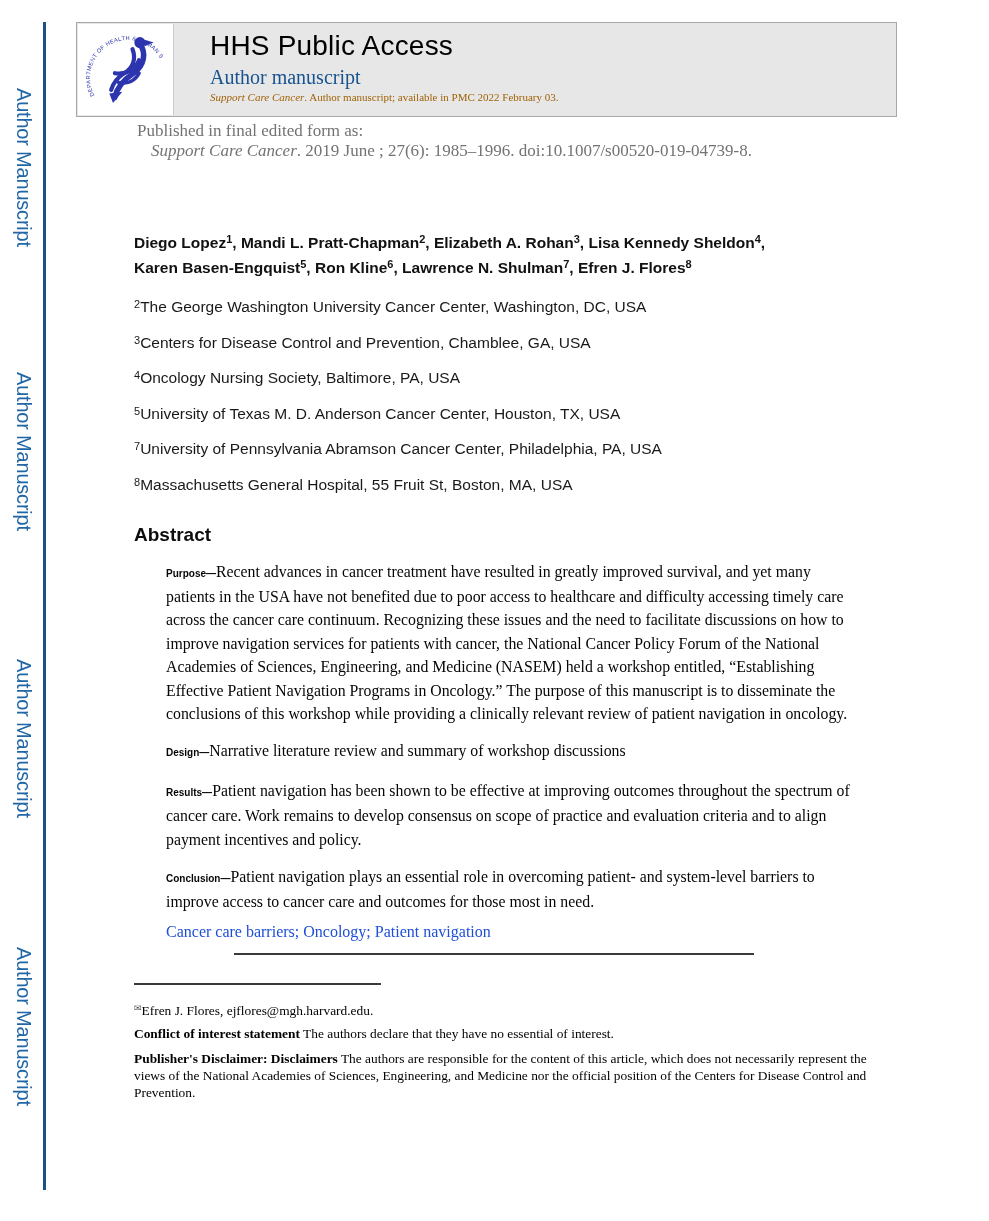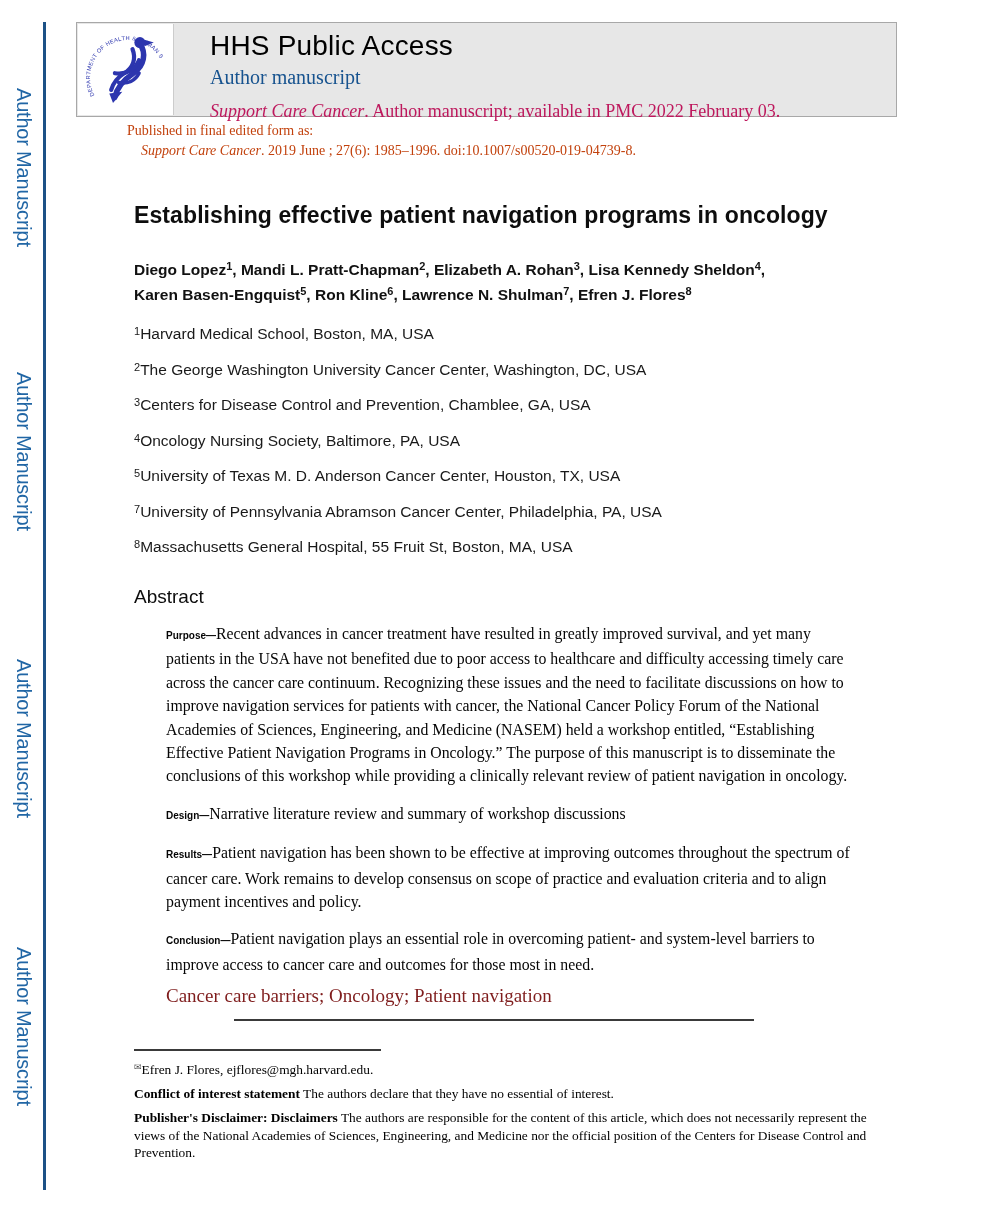--- a/index.html
+++ b/index.html
@@ -19,44 +19,44 @@
   
   .banner{
     position:absolute;left:76px;top:22px;width:821px;height:95px;
     background:#e7e7e7;border:1px solid #a8a8a8;box-sizing:border-box;
   }
   .logo-box{position:absolute;left:1px;top:1px;width:95px;height:91px;background:#ffffff;border-right:1px solid #cccccc;}
   .logo-box svg{display:block;margin:1px auto 0;}
   .banner-text{position:absolute;left:133px;top:7px;}
   .hhs-title{margin:0;font-family:"Liberation Sans",sans-serif;font-weight:normal;font-size:28px;color:#000;letter-spacing:0.2px;}
   .hhs-sub{margin:4px 0 0;font-size:20px;color:#17538f;}
-  .hhs-avail{margin:12px 0 0;font-size:18px;color:#be185d;}
+  .hhs-avail{margin:2px 0 0;font-size:11px;color:#a16207;}
   .hhs-avail .jrnl{font-style:italic;}
 
   
-  .citation{position:absolute;left:127px;top:121px;font-size:14px;line-height:20px;color:#c2410c;}
+  .citation{position:absolute;left:137px;top:121px;font-size:17px;line-height:20px;color:#737373;}
   .citation .line2{margin-left:14px;}
   .citation .jrnl{font-style:italic;}
 
   
   .main{position:absolute;left:134px;top:202px;width:727px;}
   .art-title{margin:0;font-family:"Liberation Sans",sans-serif;font-weight:bold;font-size:23px;color:#0d0d0d;letter-spacing:0.1px;}
   .authors{margin:29px 0 0;font-family:"Liberation Sans",sans-serif;font-weight:bold;font-size:15.5px;line-height:24px;color:#111;}
   .sup{font-size:11px;position:relative;top:-5px;}
   .affils{margin-top:15px;}
   .affil{margin:0 0 12.5px;font-family:"Liberation Sans",sans-serif;font-size:15.5px;line-height:21px;color:#191919;}
   .affil .sup{top:-4px;}
-  .sec-head{margin:27px 0 0;font-family:"Liberation Sans",sans-serif;font-weight:normal;font-size:19px;color:#0d0d0d;}
+  .sec-head{margin:27px 0 0;font-family:"Liberation Sans",sans-serif;font-weight:bold;font-size:19px;color:#0d0d0d;}
   .abs-p{margin:14px 0 0 32px;width:696px;font-size:15.8px;line-height:23.4px;color:#050505;}
   .abs-label{font-family:"Liberation Sans",sans-serif;font-weight:bold;font-size:10px;}
   .kw-head{margin-top:16px;}
-  .kw-text{margin:9px 0 0 32px;font-size:19px;color:#7f1d1d;}
+  .kw-text{margin:9px 0 0 32px;font-size:16px;color:#1d4ed8;}
   .rule-mid{margin:12px 0 0 100px;width:520px;border:0;border-top:2px solid #3a3a3a;}
   .rule-fn{margin:28px 0 0 0;width:247px;border:0;border-top:2px solid #3a3a3a;}
-  .footnotes{margin-top:10px;width:746px;font-size:13.4px;line-height:17.4px;color:#000;}
+  .footnotes{margin-top:17px;width:746px;font-size:13.4px;line-height:17.4px;color:#000;}
   .fn{margin:0 0 4px;}
   .fn b{font-family:Liberation Serif, serif;}
   .fn-disc{margin-top:7px;}
   .fn-mail{font-size:9px;position:relative;top:-4px;color:#444;}
 </style>
 </head>
 <body>
 
 <div class="side-rule"></div>
 <div class="vlabel v1">Author Manuscript</div>
@@ -92,26 +92,24 @@
     <p class="hhs-avail"><span class="jrnl">Support Care Cancer</span><span>. Author manuscript; available in PMC 2022 February 03.</span></p>
   </div>
 </div>
 
 <div class="citation">
   <div class="line1">Published in final edited form as:</div>
   <div class="line2"><span class="jrnl">Support Care Cancer</span><span>. 2019 June ; 27(6): 1985–1996. doi:10.1007/s00520-019-04739-8.</span></div>
 </div>
 
 <div class="main">
-  <h2 class="art-title">Establishing effective patient navigation programs in oncology</h2>
 
   <p class="authors"><span>Diego Lopez</span><span class="sup">1</span><span>, </span><span>Mandi L. Pratt-Chapman</span><span class="sup">2</span><span>, </span><span>Elizabeth A. Rohan</span><span class="sup">3</span><span>, </span><span>Lisa Kennedy Sheldon</span><span class="sup">4</span><span>,</span><br><span>Karen Basen-Engquist</span><span class="sup">5</span><span>, </span><span>Ron Kline</span><span class="sup">6</span><span>, </span><span>Lawrence N. Shulman</span><span class="sup">7</span><span>, </span><span>Efren J. Flores</span><span class="sup">8</span></p>
 
   <div class="affils">
-    <p class="affil"><span class="sup">1</span><span>Harvard Medical School, Boston, MA, USA</span></p>
     <p class="affil"><span class="sup">2</span><span>The George Washington University Cancer Center, Washington, DC, USA</span></p>
     <p class="affil"><span class="sup">3</span><span>Centers for Disease Control and Prevention, Chamblee, GA, USA</span></p>
     <p class="affil"><span class="sup">4</span><span>Oncology Nursing Society, Baltimore, PA, USA</span></p>
     <p class="affil"><span class="sup">5</span><span>University of Texas M. D. Anderson Cancer Center, Houston, TX, USA</span></p>
     <p class="affil"><span class="sup">7</span><span>University of Pennsylvania Abramson Cancer Center, Philadelphia, PA, USA</span></p>
     <p class="affil"><span class="sup">8</span><span>Massachusetts General Hospital, 55 Fruit St, Boston, MA, USA</span></p>
   </div>
 
   <h3 class="sec-head">Abstract</h3>
 

